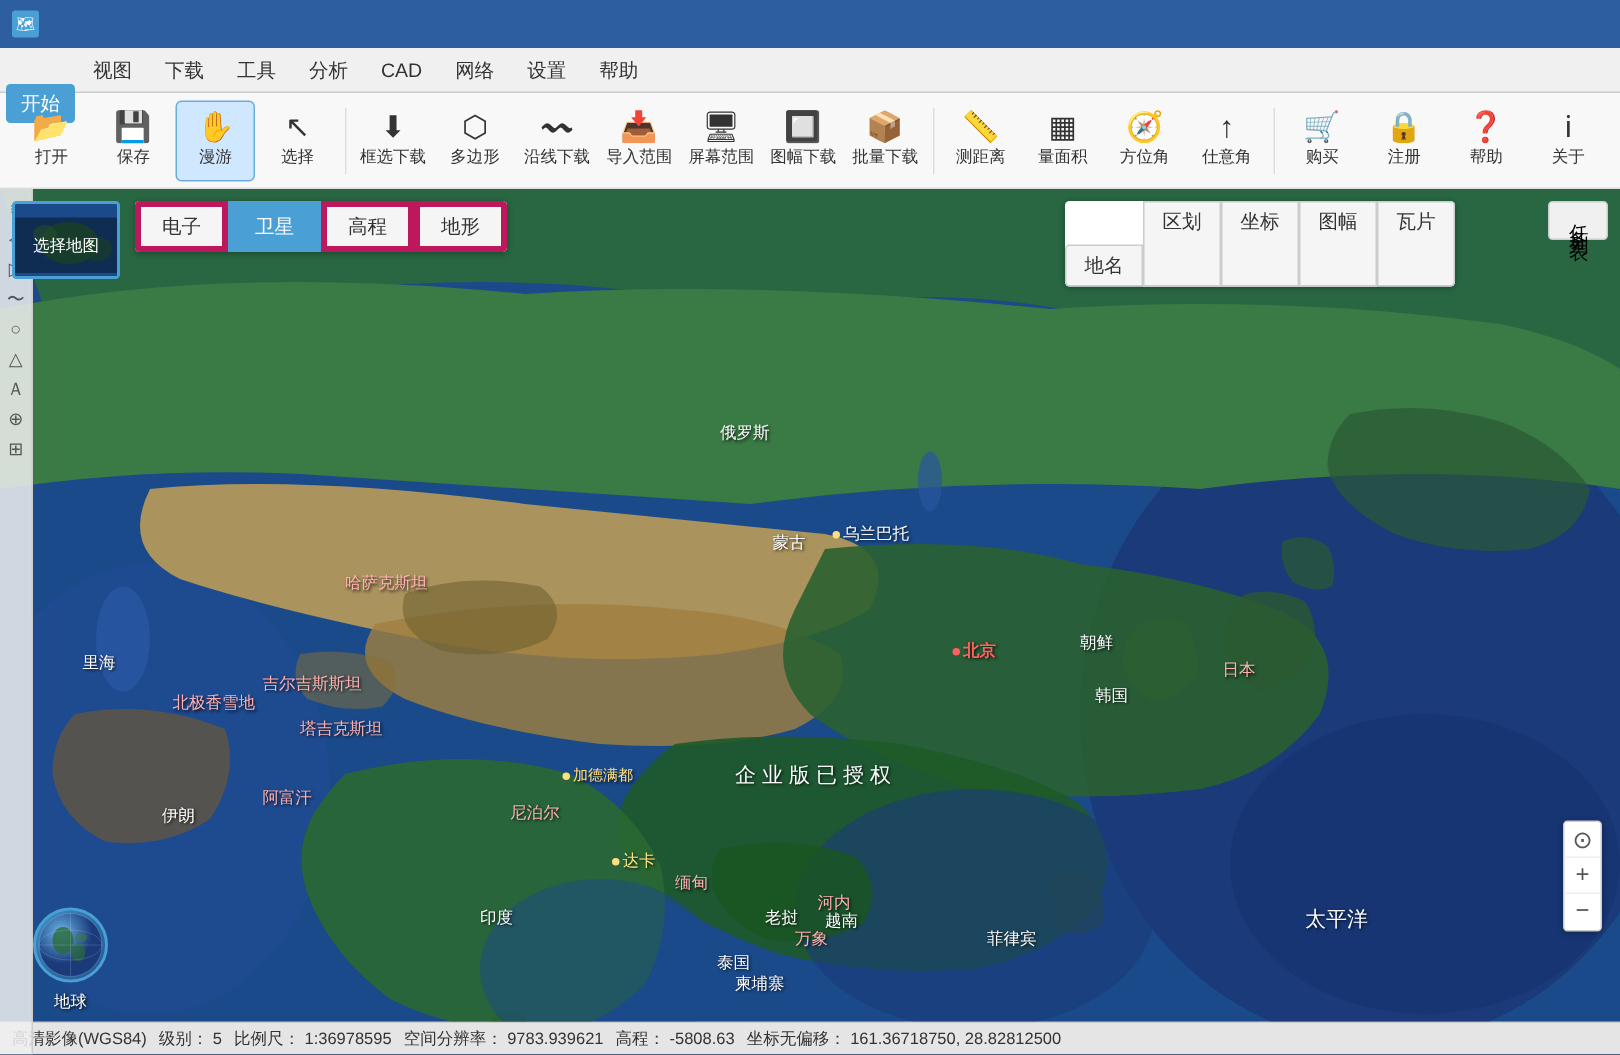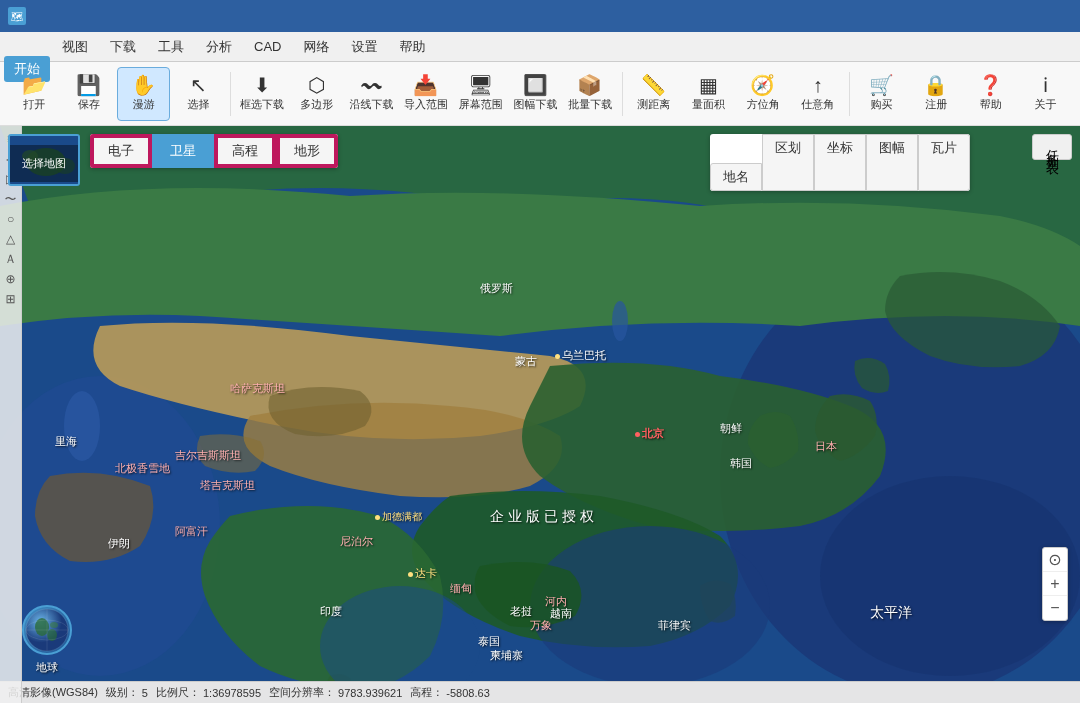--- a/index.html
+++ b/index.html
@@ -561,14 +561,18 @@
       <span>1:36978595</span>
     </div>
     <div class="status-item">
       <span>空间分辨率：</span>
       <span>9783.939621</span>
     </div>
     <div class="status-item">
       <span>高程：</span>
       <span>-5808.63</span>
     </div>
+    <div class="status-item">
+      <span>坐标无偏移：</span>
+      <span>161.36718750, 28.82812500</span>
+    </div>
   </div>
 </div>
 
 </body></html>

